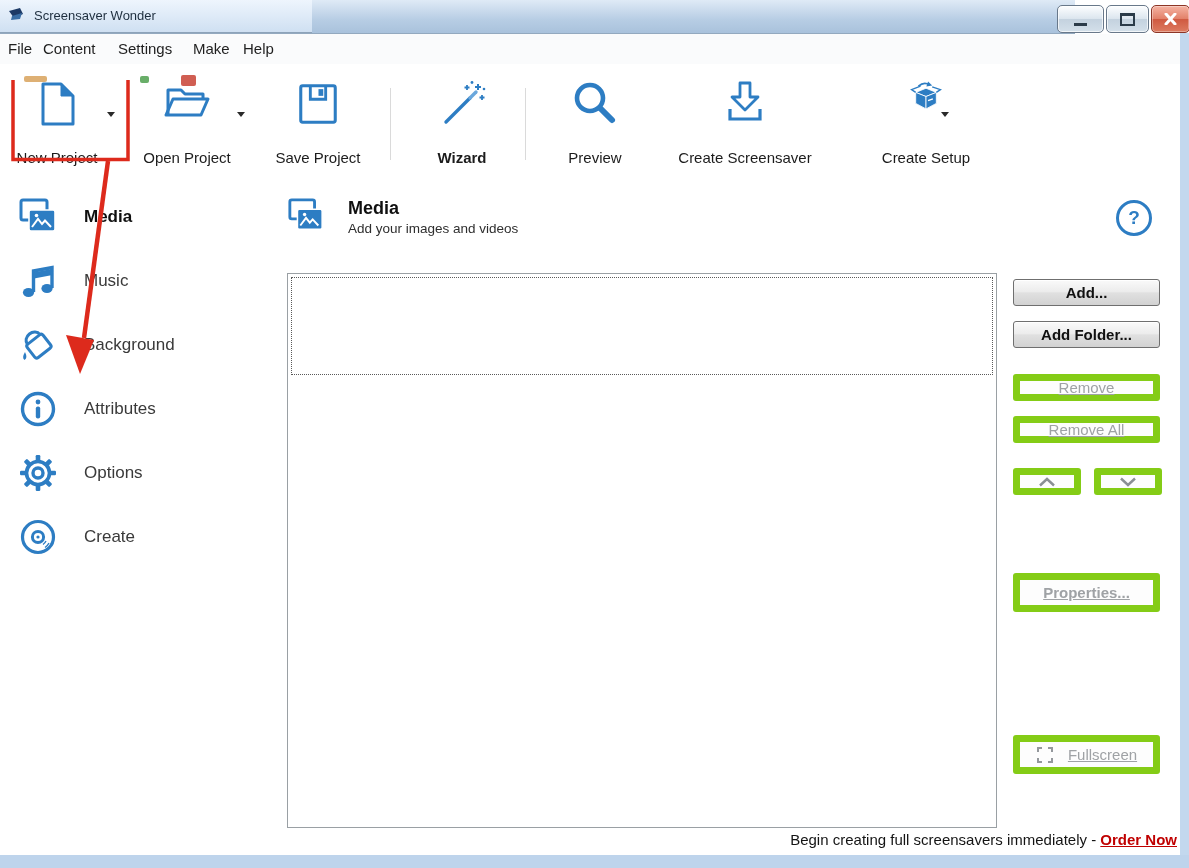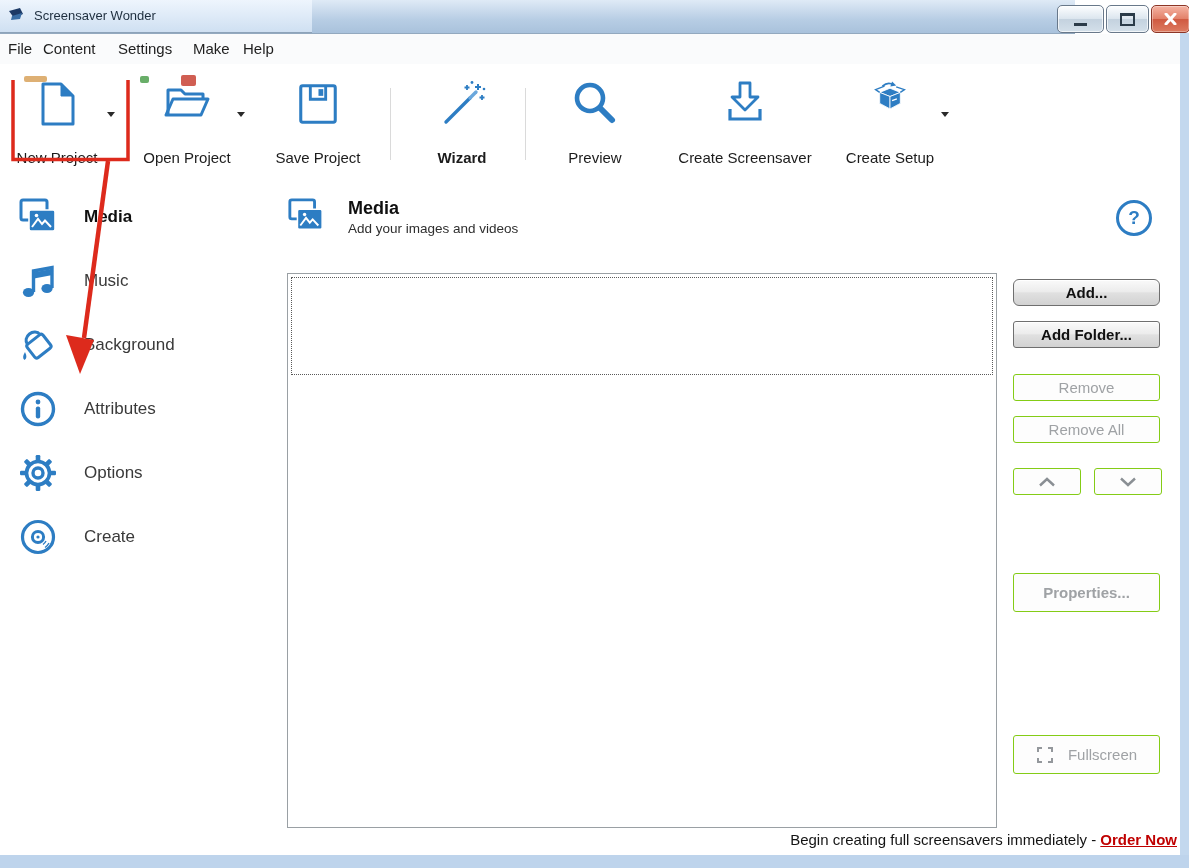--- a/index.html
+++ b/index.html
@@ -50,21 +50,21 @@
   #help-btn{position:absolute;left:1116px;top:200px;width:30px;height:30px;border:3px solid #2d7dc3;border-radius:50%;
     display:flex;align-items:center;justify-content:center;font-size:19px;font-weight:700;color:#2d7dc3;cursor:default;}
 
   
   #media-list{position:absolute;left:287px;top:273px;width:710px;height:555px;border:1px solid #9aa0a4;background:#ffffff;box-sizing:border-box;}
   #media-empty-row{position:absolute;left:3px;right:3px;top:3px;height:96px;border:1px dotted #5a5a5a;}
 
   
   .btn{position:absolute;left:1013px;width:147px;height:27px;border-radius:3px;display:flex;align-items:center;justify-content:center;font-size:15px;box-sizing:border-box;cursor:default;}
   .btn-en{border:1px solid #6f6f6f;background:linear-gradient(#fafafa,#ececec 46%,#e0e0e0 52%,#d2d2d2);color:#101010;font-weight:700;box-shadow:inset 0 1px 0 #fff;}
-  .btn-dis{border:1px solid #84cc16;background:#fdfdfd;color:#9fa2a5;}
+  .btn-dis{border:7px solid #84cc16;background:#fdfdfd;color:#9fa2a5;text-decoration:underline;}
   .btn-bold-dis{font-weight:700;}
   .btn-small{width:68px;}
 
   
   #statusbar{position:absolute;top:831px;right:12px;font-size:15px;color:#141414;white-space:nowrap;}
   #order-link{color:#c00000;font-weight:700;text-decoration:underline;cursor:pointer;}
   #border-bottom{position:absolute;left:0;top:855px;width:1189px;height:13px;background:linear-gradient(#cadeف3,#bed4ec);background:#bed4ec;}
   #border-right{position:absolute;left:1180px;top:33px;width:9px;height:822px;background:#c3d8ee;}
 
   
@@ -162,21 +162,21 @@
     </div>
 
     <div class="tb-item" style="left:665px;width:160px;">
       <svg width="48" height="48" viewBox="0 0 48 48">
         <path d="M19 3 H29 V17 H37 L24 30 L11 17 H19 Z" fill="none" stroke="#2d7dc3" stroke-width="2.8" stroke-linejoin="round"></path>
         <path d="M9 29 V39 H39 V29" fill="none" stroke="#2d7dc3" stroke-width="3.2"></path>
       </svg>
       <span class="tb-label">Create Screensaver</span>
     </div>
 
-    <div class="tb-item" style="left:828px;width:124px;gap:36px;">
+    <div class="tb-item" style="left:864px;width:124px;gap:36px;">
       <svg width="50" height="48" viewBox="0 0 48 48">
         <path d="M13 9 Q21 2 29 7" fill="none" stroke="#2d7dc3" stroke-width="2.6"></path>
         <path d="M27 2 L33 8 L24.5 9.5 Z" fill="#2d7dc3"></path>
         <path d="M24 12 L39 18 L24 24 L9 18 Z" fill="#2d7dc3" stroke="#ffffff" stroke-width="1.2"></path>
         <path d="M9 18 L24 24 L24 42 L9 34 Z" fill="#2d7dc3" stroke="#ffffff" stroke-width="1.2"></path>
         <path d="M39 18 L24 24 L24 42 L39 34 Z" fill="#2d7dc3" stroke="#ffffff" stroke-width="1.2"></path>
         <path d="M9 18 L3 14 L16 9" fill="none" stroke="#2d7dc3" stroke-width="2"></path>
         <path d="M39 18 L45 14 L33 10" fill="none" stroke="#2d7dc3" stroke-width="2"></path>
         <path d="M27 30 l7 -2.5" stroke="#ffffff" stroke-width="2"></path>
       </svg>
@@ -274,21 +274,21 @@
   <div id="main-title">Media</div>
   <div id="main-subtitle">Add your images and videos</div>
   <div id="help-btn">
     <span>?</span>
   </div>
 
   <div id="media-list">
     <div id="media-empty-row"></div>
   </div>
 
-  <div class="btn btn-en" style="top:279px;border-radius:6px;">Add...</div>
+  <div class="btn btn-en" style="top:279px;">Add...</div>
   <div class="btn btn-en" style="top:321px;">Add Folder...</div>
   <div class="btn btn-dis" style="top:374px;">Remove</div>
   <div class="btn btn-dis" style="top:416px;">Remove All</div>
 
   <div class="btn btn-dis btn-small" style="top:468px;left:1013px;">
     <svg width="18" height="10" viewBox="0 0 18 10">
       <path d="M2 8.5 L9 2 L16 8.5" fill="none" stroke="#8a8f94" stroke-width="2.4"></path>
     </svg>
   </div>
   <div class="btn btn-dis btn-small" style="top:468px;left:1094px;">

